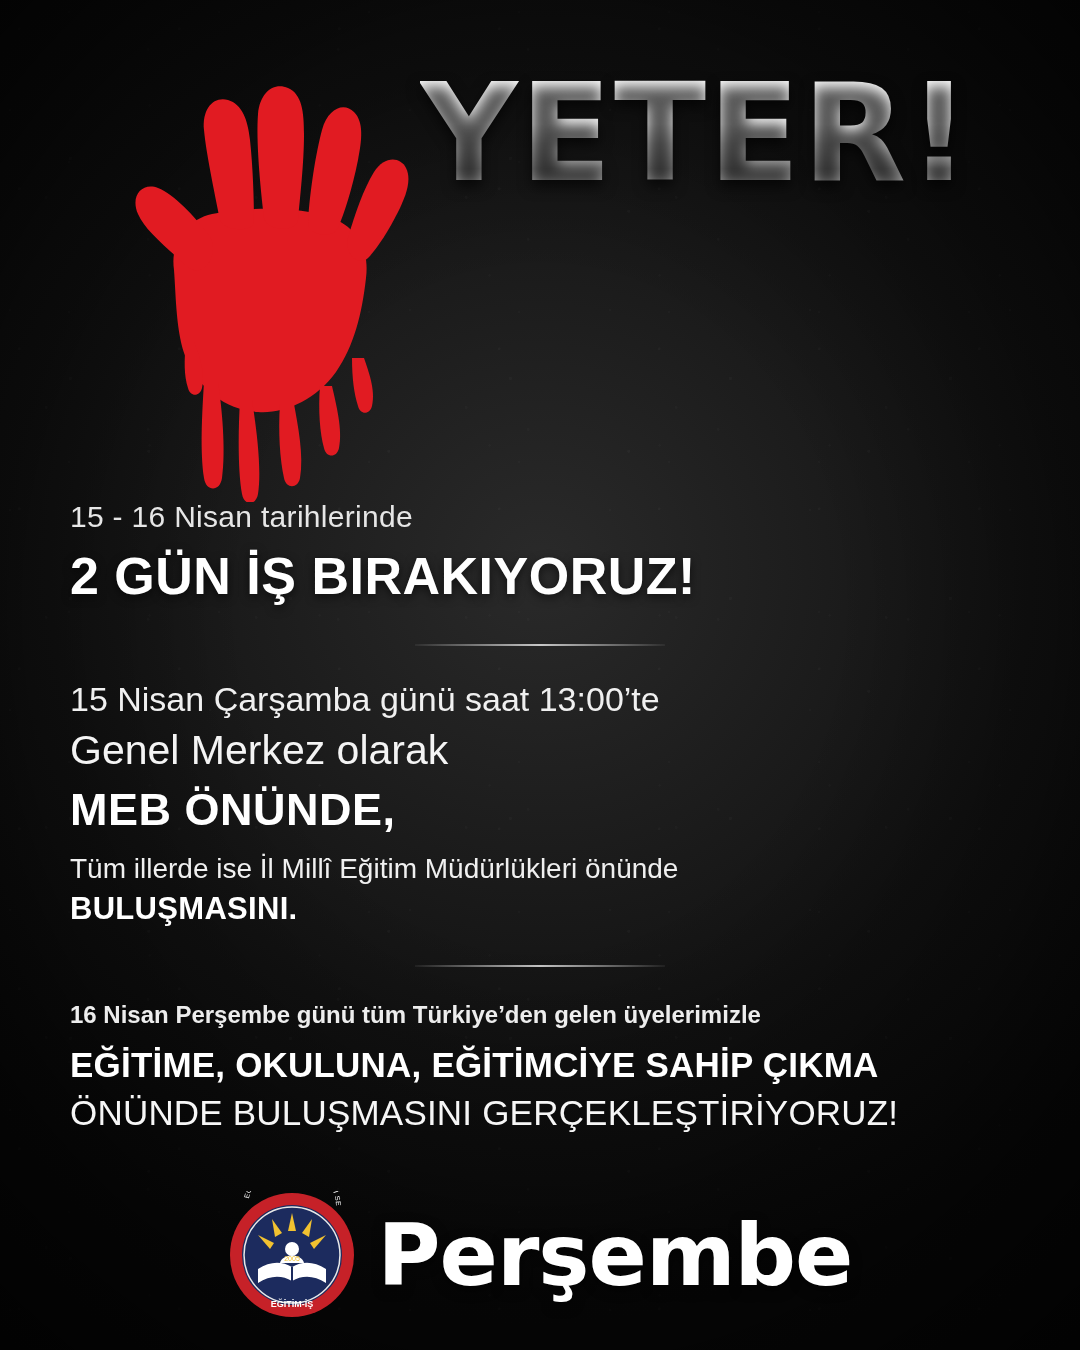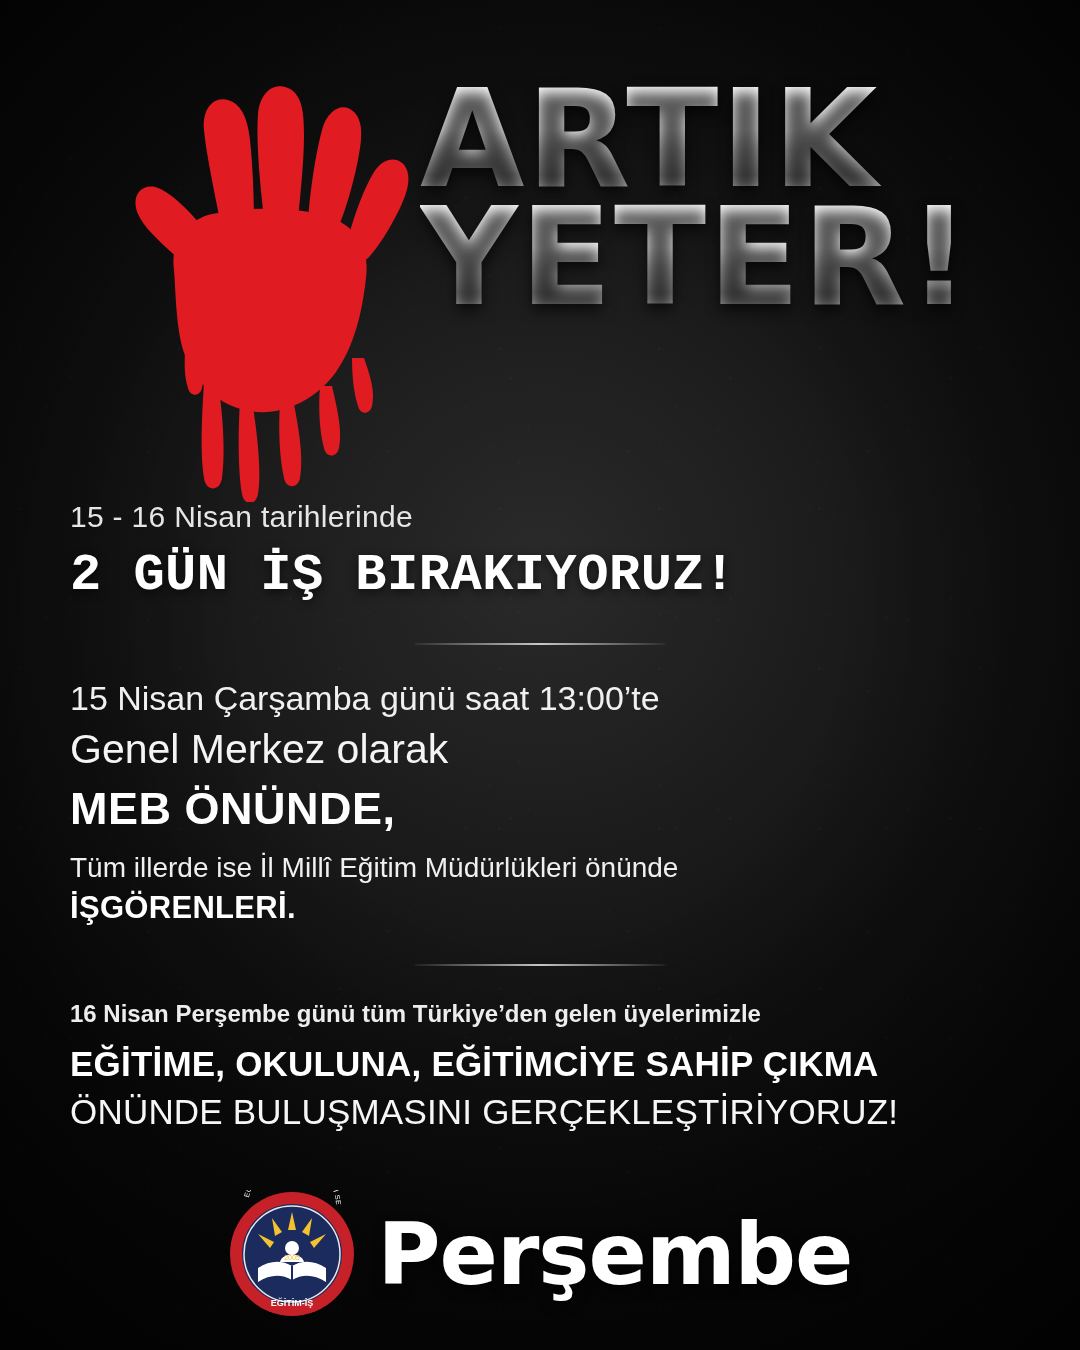--- a/index.html
+++ b/index.html
@@ -85,21 +85,20 @@
     color: #e6e6e6;
     letter-spacing: .3px;
   }
   .big-bold {
     font-size: 52px;
     font-weight: 800;
     letter-spacing: .5px;
     margin-top: 12px;
     color: #ffffff;
     text-shadow: 0 3px 10px rgba(0,0,0,.6);
-    font-family: Liberation Mono, monospace;
   }
   .rule {
     width: 250px;
     height: 2px;
     margin: 38px auto 34px;
     background: linear-gradient(90deg, rgba(255,255,255,.05), rgba(255,255,255,.75), rgba(255,255,255,.05));
   }
   .m-line-1 { font-size: 34px; font-weight: 500; color: #f0f0f0; }
   .m-line-2 { font-size: 41px; font-weight: 400; color: #f4f4f4; margin-top: 8px; }
   .m-line-3 { font-size: 45px; font-weight: 800; letter-spacing: .5px; margin-top: 10px; }
@@ -164,38 +163,37 @@
           <path d="M96 340 C94 372 92 410 96 436 C98 450 112 450 114 436 C118 408 114 366 110 340 Z"></path>
           <path d="M132 358 C130 392 130 430 134 452 C136 464 148 464 150 452 C154 426 148 384 144 358 Z"></path>
           <path d="M172 362 C170 390 172 418 176 436 C178 447 190 447 192 436 C196 414 190 384 186 362 Z"></path>
           <path d="M212 344 C210 368 212 392 216 406 C218 416 229 416 231 406 C235 388 228 362 224 344 Z"></path>
           <path d="M244 316 C244 336 246 352 250 364 C252 373 262 373 264 364 C268 348 260 328 256 316 Z"></path>
           <path d="M78 300 C76 318 76 334 80 346 C82 355 92 355 94 346 C98 330 90 310 86 300 Z"></path>
         </g>
       </svg>
 
       <div class="headline">
-        <span class="line l1">ARTIK</span>
         <span class="line l2">YETER!</span>
       </div>
     </div>
 
     <div class="block">
       <div class="sub-small">15 - 16 Nisan tarihlerinde</div>
       <div class="big-bold">2 GÜN İŞ BIRAKIYORUZ!</div>
     </div>
 
     <div class="rule"></div>
 
     <div class="block">
       <div class="m-line-1">15 Nisan Çarşamba günü saat 13:00’te</div>
       <div class="m-line-2">Genel Merkez olarak</div>
       <div class="m-line-3">MEB ÖNÜNDE,</div>
       <div class="m-line-4">Tüm illerde ise İl Millî Eğitim Müdürlükleri önünde</div>
-      <div class="m-line-5">İŞGÖRENLERİ.</div>
+      <div class="m-line-5">BULUŞMASINI.</div>
     </div>
 
     <div class="rule"></div>
 
     <div class="block">
       <div class="b-line-1">16 Nisan Perşembe günü tüm Türkiye’den gelen üyelerimizle</div>
       <div class="b-line-2">EĞİTİME, OKULUNA, EĞİTİMCİYE SAHİP ÇIKMA</div>
       <div class="b-line-3">ÖNÜNDE BULUŞMASINI GERÇEKLEŞTİRİYORUZ!</div>
     </div>
 

